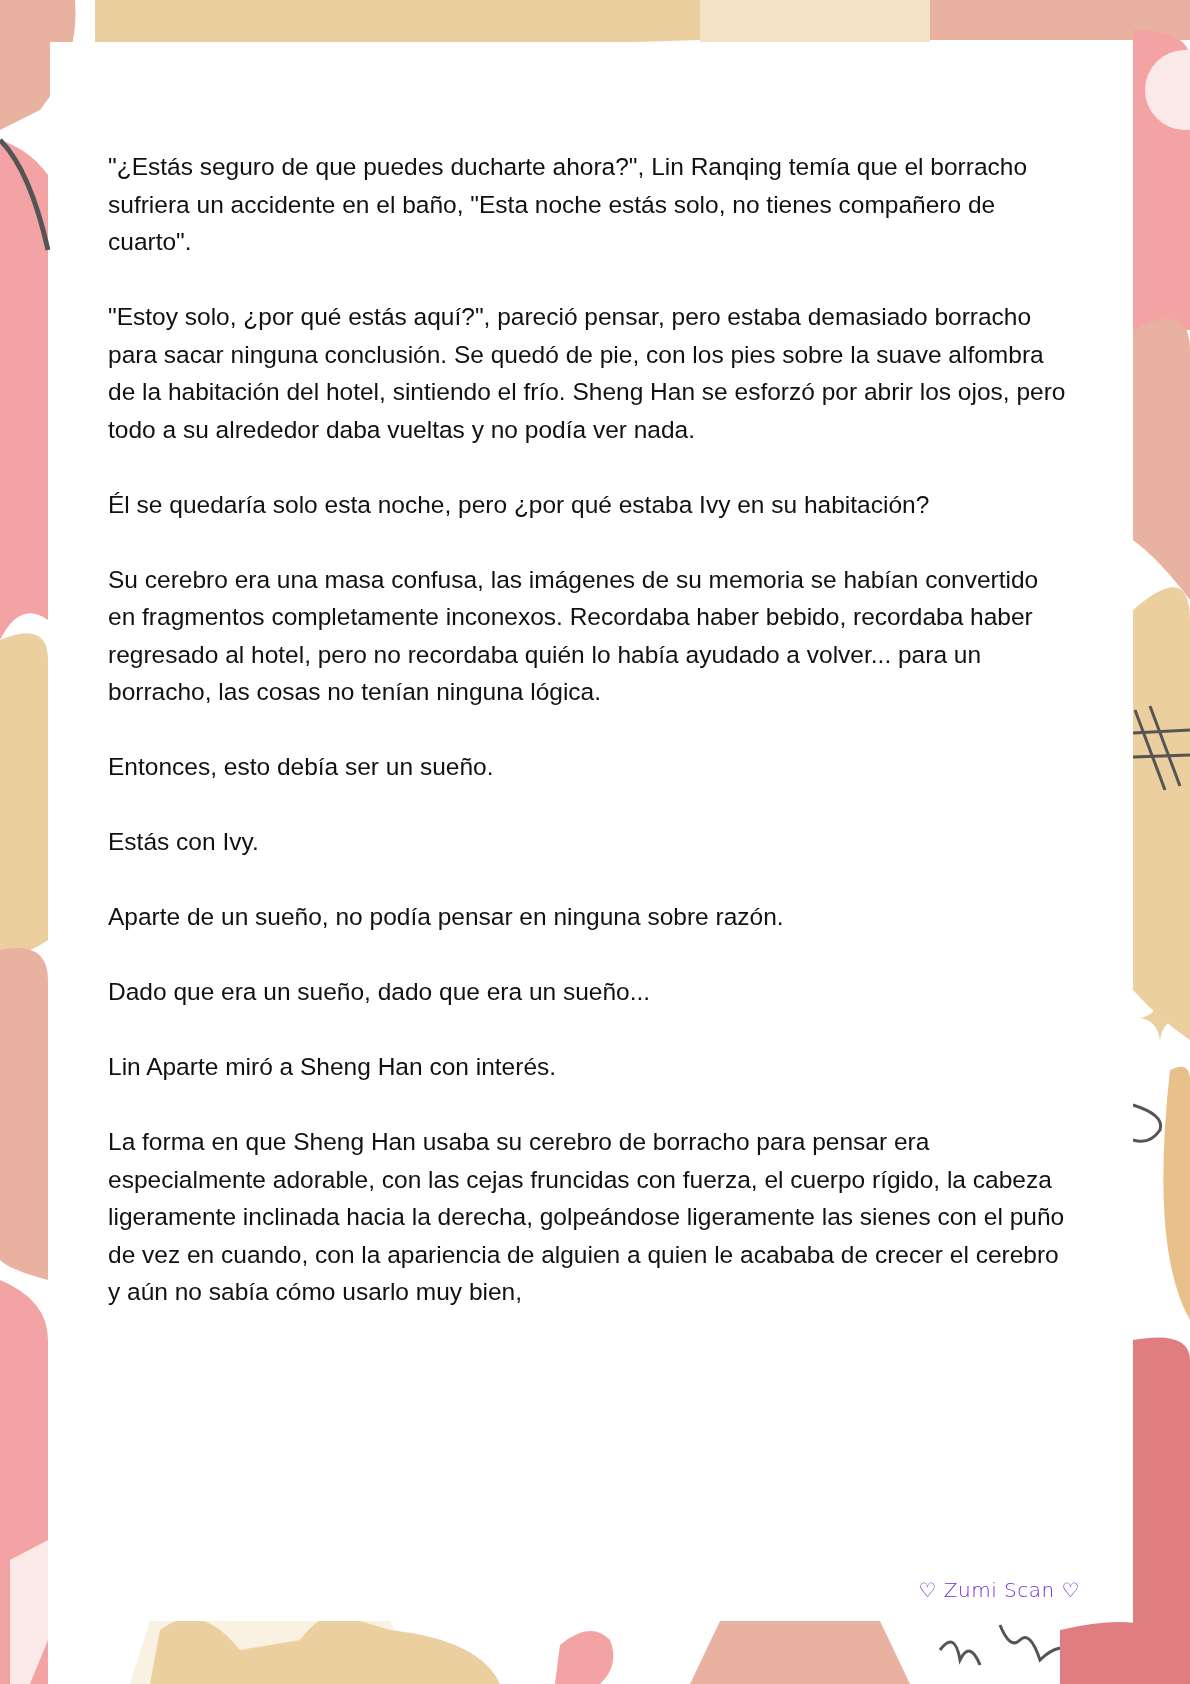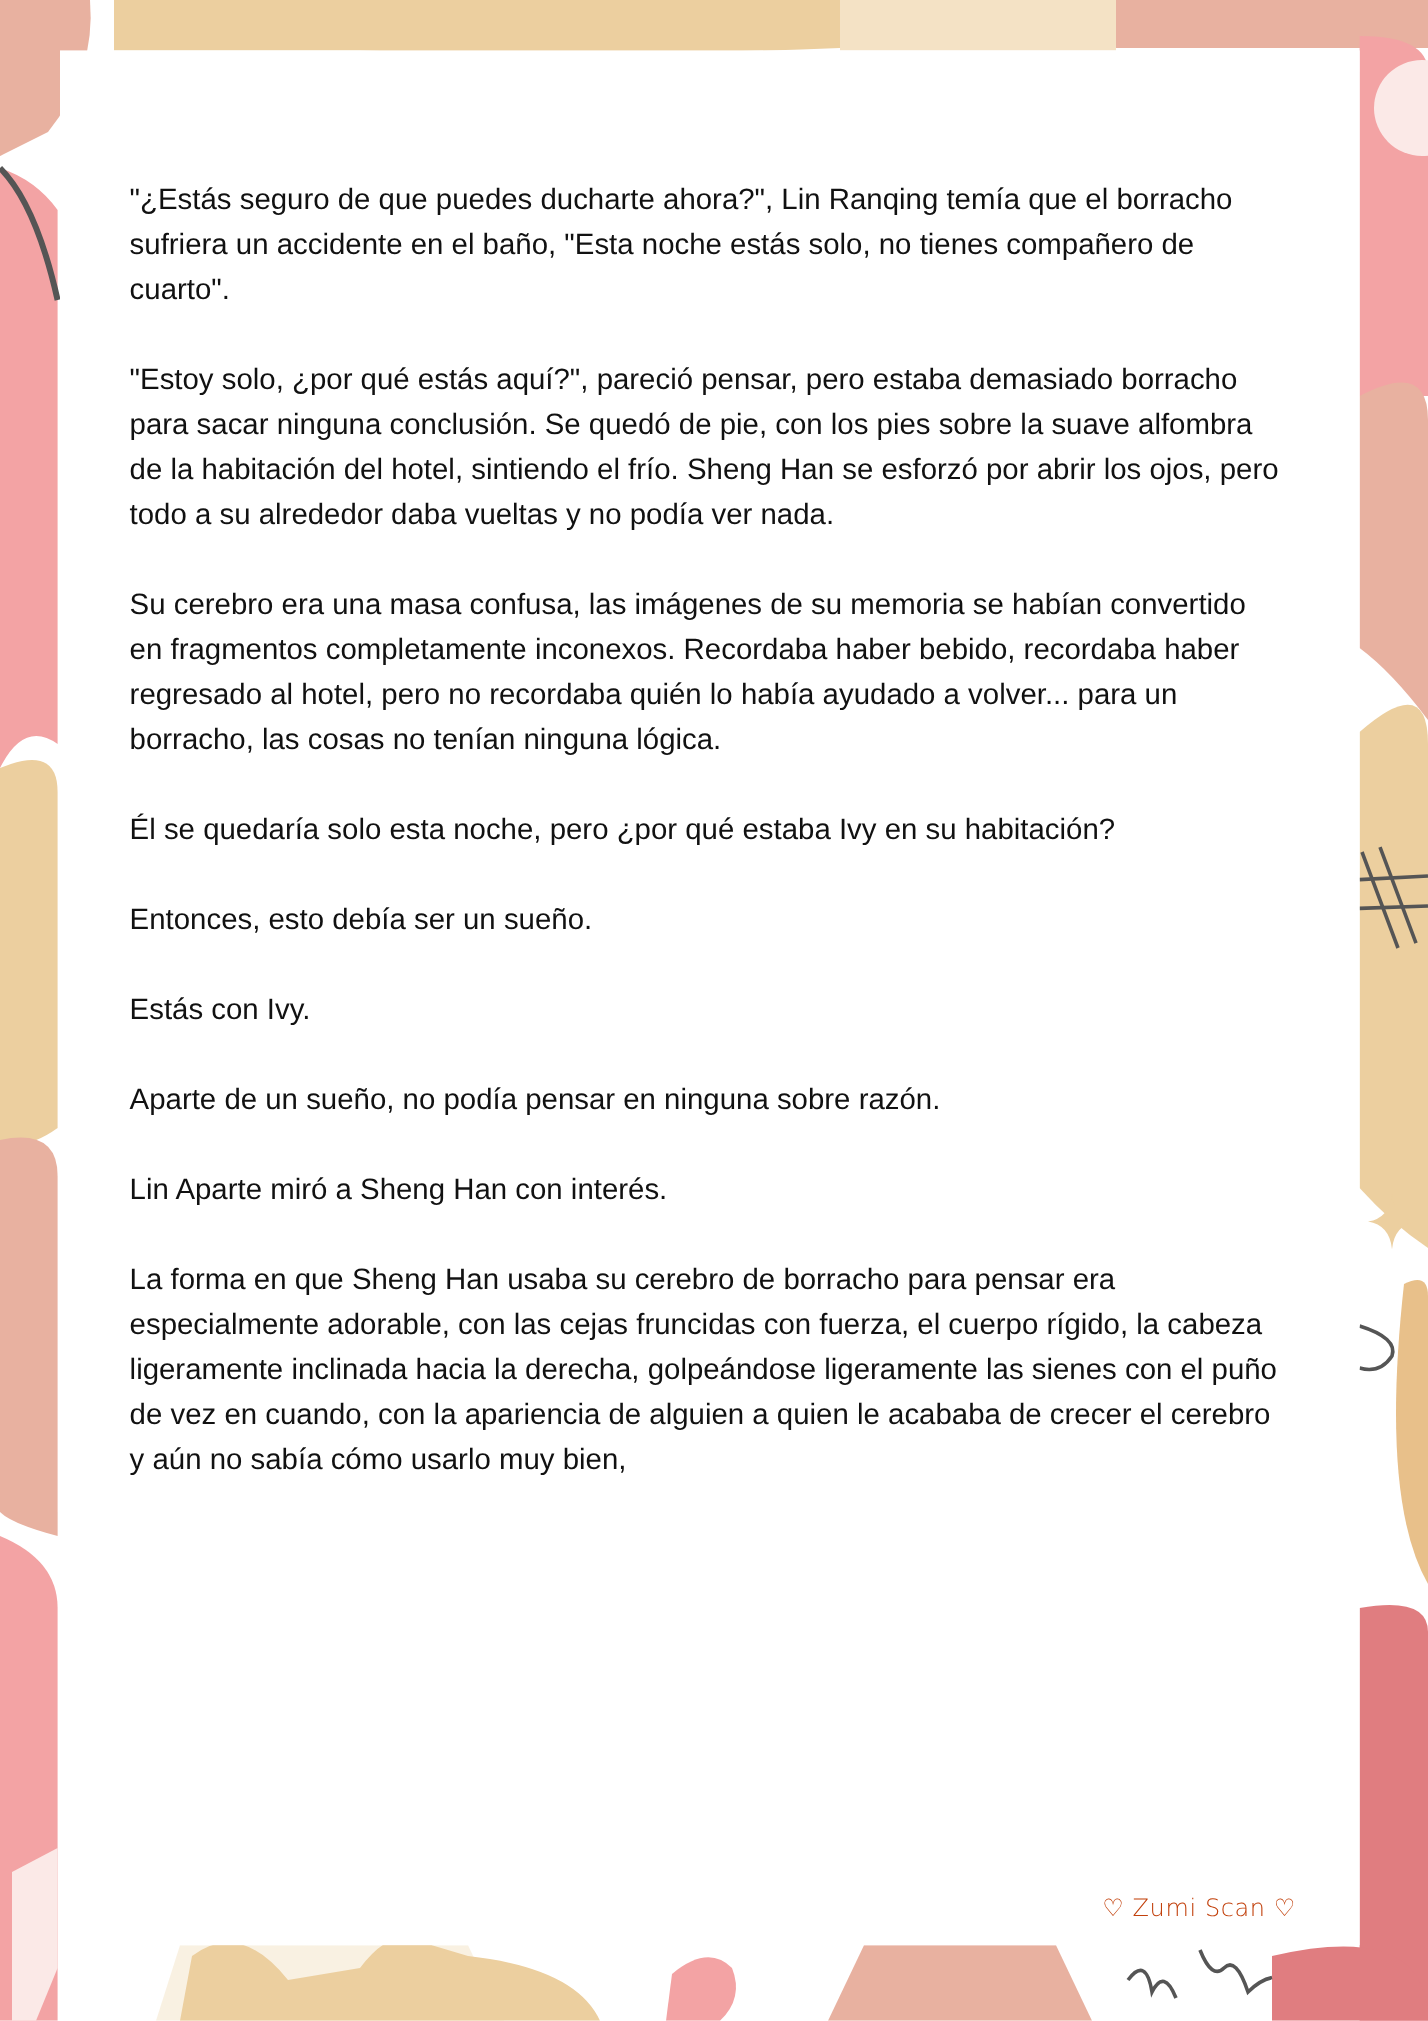--- a/index.html
+++ b/index.html
@@ -13,21 +13,21 @@
     position: absolute; left: 50px; top: 42px; width: 1083px; height: 1579px;
     background: #ffffff;
   }
   .content {
     position: absolute; left: 108px; top: 148px; width: 960px;
     color: #111111; font-size: 24.5px; line-height: 37.5px;
   }
   .content p { margin: 0 0 37.5px 0; }
   .footer {
     position: absolute; right: 110px; top: 1578px;
-    color: #c2410c; font-size: 20px; letter-spacing: 0.5px;
+    color: #6d28d9; font-size: 20px; letter-spacing: 0.5px;
     font-family: "DejaVu Sans", sans-serif; font-weight: 300;
   }
 </style>
 </head>
 <body>
 
 <div class="bg">
   <svg width="1190" height="1684" viewBox="0 0 1190 1684">
 
     <path d="M95 0 H700 V40 Q500 48 300 42 L95 42 Z" fill="#eccf9f"></path>
@@ -65,22 +65,23 @@
     <path d="M1060 1630 Q1190 1600 1190 1684 H1060 Z" fill="#e07d80"></path>
     <path d="M940 1650 Q955 1630 960 1660 Q970 1640 980 1665 M1000 1625 Q1010 1650 1020 1640 Q1030 1630 1040 1660 Q1050 1650 1060 1648" stroke="#555" stroke-width="3" fill="none"></path>
   </svg>
 </div>
 
 <div class="panel"></div>
 
 <div class="content">
   <p>"¿Estás seguro de que puedes ducharte ahora?", Lin Ranqing temía que el borracho sufriera un accidente en el baño, "Esta noche estás solo, no tienes compañero de cuarto".</p>
   <p>"Estoy solo, ¿por qué estás aquí?", pareció pensar, pero estaba demasiado borracho para sacar ninguna conclusión. Se quedó de pie, con los pies sobre la suave alfombra de la habitación del hotel, sintiendo el frío. Sheng Han se esforzó por abrir los ojos, pero todo a su alrededor daba vueltas y no podía ver nada.</p>
+  <p>Él se quedaría solo esta noche, pero ¿por qué estaba Ivy en su habitación?</p>
   <p>Su cerebro era una masa confusa, las imágenes de su memoria se habían convertido en fragmentos completamente inconexos. Recordaba haber bebido, recordaba haber regresado al hotel, pero no recordaba quién lo había ayudado a volver... para un borracho, las cosas no tenían ninguna lógica.</p>
-  <p>Él se quedaría solo esta noche, pero ¿por qué estaba Ivy en su habitación?</p>
   <p>Entonces, esto debía ser un sueño.</p>
   <p>Estás con Ivy.</p>
   <p>Aparte de un sueño, no podía pensar en ninguna sobre razón.</p>
+  <p>Dado que era un sueño, dado que era un sueño...</p>
   <p>Lin Aparte miró a Sheng Han con interés.</p>
   <p>La forma en que Sheng Han usaba su cerebro de borracho para pensar era especialmente adorable, con las cejas fruncidas con fuerza, el cuerpo rígido, la cabeza ligeramente inclinada hacia la derecha, golpeándose ligeramente las sienes con el puño de vez en cuando, con la apariencia de alguien a quien le acababa de crecer el cerebro y aún no sabía cómo usarlo muy bien,</p>
 </div>
 
 <div class="footer">♡ Zumi Scan ♡</div>
 
 </body></html>

